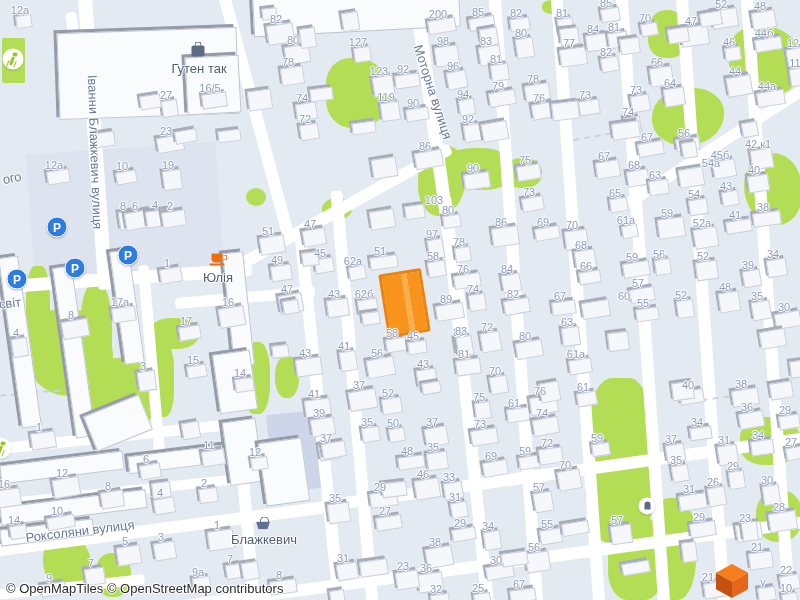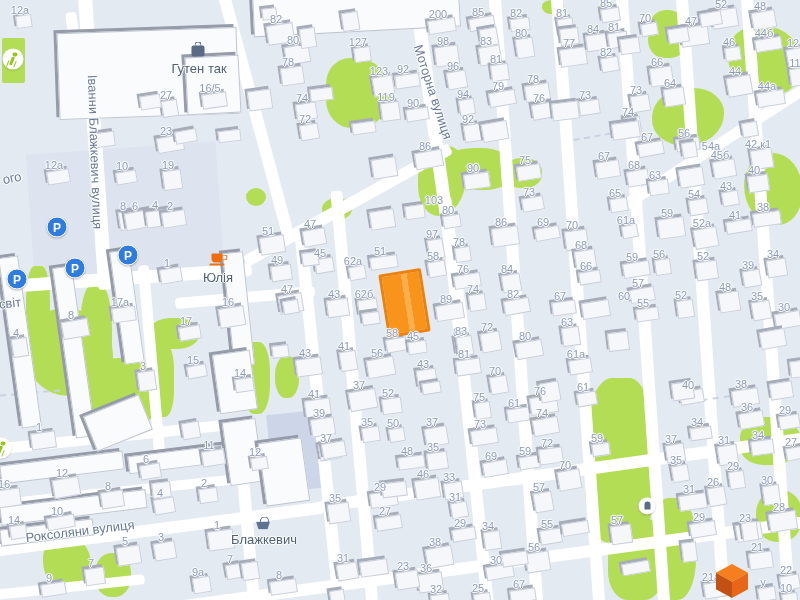--- a/index.html
+++ b/index.html
@@ -61,20 +61,21 @@
 </head>
 <body>
 
 <div class="map" id="map">
   <div class="highlight" id="highlight" style="left: 383px; top: 271px; width: 37px; height: 58px; transform: rotate(-9deg);"></div>
   <div class="cube" id="cube" style="left: 716px; top: 564px; width: 32px; height: 34px;">
     <div class="cube-top"></div>
     <div class="cube-left"></div>
     <div class="cube-right"></div>
   </div>
+  <div class="attribution"><span>© </span><a href="#">OpenMapTiles</a><span> © </span><a href="#">OpenStreetMap contributors</a></div>
 <div class="parcel" style="left: 30px; top: 148px; width: 190px; height: 125px; transform: rotate(-4deg); background: rgb(221, 228, 239);"></div>
     <div class="parcel" style="left: 270px; top: 412px; width: 58px; height: 78px; transform: rotate(-6deg); background: rgb(204, 214, 232);"></div>
     <div class="green" style="left: 2px; top: 38px; width: 23px; height: 45px; border-radius: 2px;"></div>
     <div class="green" style="left: 312px; top: 5px; width: 30px; height: 24px; border-radius: 45%;"></div>
     <div class="green" style="left: 326px; top: 58px; width: 64px; height: 70px; border-radius: 42% 58% 55% 45%;"></div>
     <div class="green" style="left: 418px; top: 146px; width: 48px; height: 70px; border-radius: 50% 40% 60% 45%;"></div>
     <div class="green" style="left: 246px; top: 188px; width: 20px; height: 18px; border-radius: 50%;"></div>
     <div class="green" style="left: 438px; top: 148px; width: 75px; height: 42px; border-radius: 50% 45% 40% 55%;"></div>
     <div class="green" style="left: 504px; top: 158px; width: 38px; height: 30px; border-radius: 45%;"></div>
     <div class="green" style="left: 322px; top: 198px; width: 30px; height: 22px; border-radius: 50%;"></div>
@@ -504,21 +505,21 @@
     <div class="hn" style="left: 413px; top: 336px;">45</div>
     <div class="hn" style="left: 344px; top: 346px;">41</div>
     <div class="hn" style="left: 377px; top: 353px;">56</div>
     <div class="hn" style="left: 305px; top: 353px;">43</div>
     <div class="hn" style="left: 604px; top: 156px;">67</div>
     <div class="hn" style="left: 634px; top: 165px;">68</div>
     <div class="hn" style="left: 655px; top: 175px;">63</div>
     <div class="hn" style="left: 615px; top: 193px;">65</div>
     <div class="hn" style="left: 626px; top: 220px;">61a</div>
     <div class="hn" style="left: 667px; top: 213px;">59</div>
-    <div class="hn" style="left: 687px; top: 146px; padding-left: 48px;">54a</div>
+    <div class="hn" style="left: 687px; top: 163px; padding-left: 48px;">54a</div>
     <div class="hn" style="left: 720px; top: 155px;">45б</div>
     <div class="hn" style="left: 754px; top: 170px;">40</div>
     <div class="hn" style="left: 694px; top: 194px;">54</div>
     <div class="hn" style="left: 726px; top: 186px;">43</div>
     <div class="hn" style="left: 763px; top: 207px;">38</div>
     <div class="hn" style="left: 735px; top: 215px;">41</div>
     <div class="hn" style="left: 702px; top: 223px;">52a</div>
     <div class="hn" style="left: 703px; top: 256px;">52</div>
     <div class="hn" style="left: 773px; top: 254px;">34</div>
     <div class="hn" style="left: 748px; top: 265px;">39</div>

